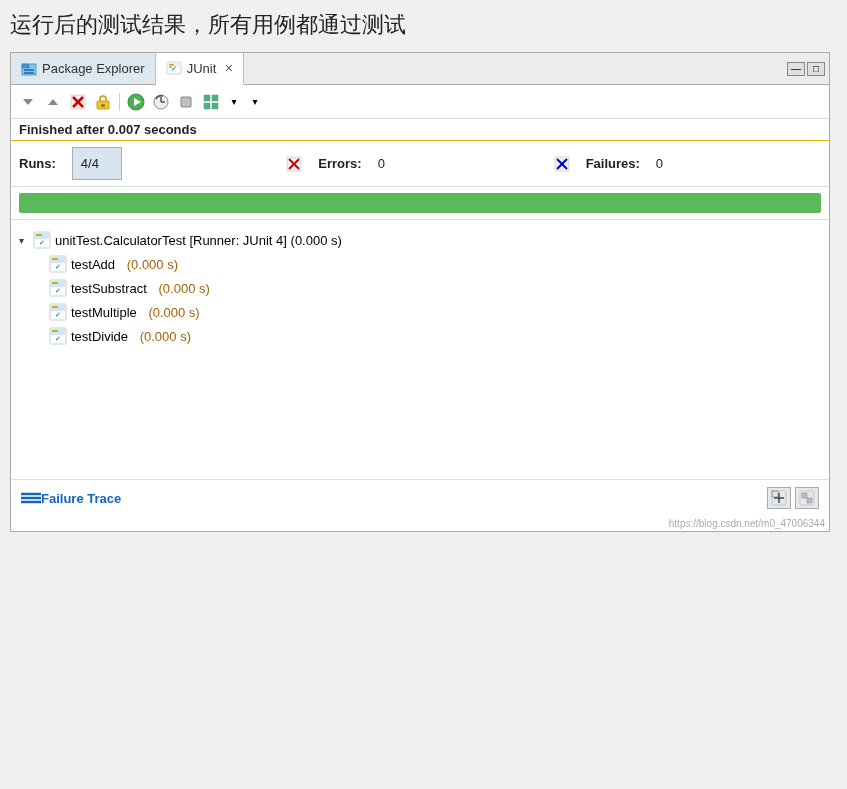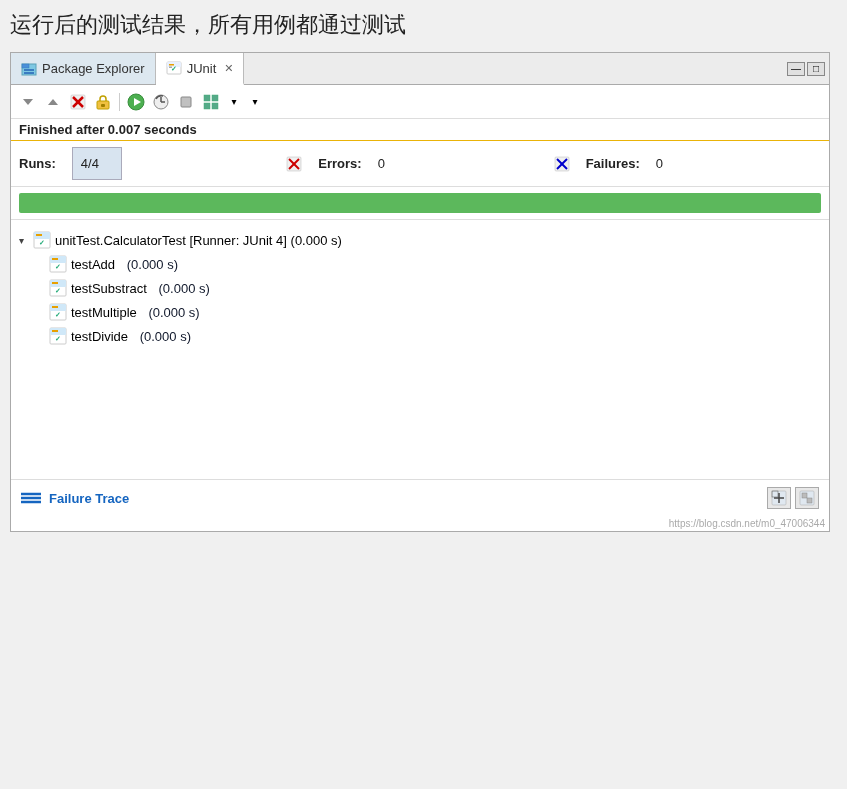--- a/index.html
+++ b/index.html
@@ -179,29 +179,28 @@
     .tree-toggle {
       font-size: 10px;
       color: #444;
       cursor: pointer;
       width: 10px;
     }
     .tree-text {
       color: #000000;
     }
     .tree-time {
-      color: #0f172a;
+      color: #a16207;
     }
     
     .failure-trace-bar {
       display: flex;
       align-items: center;
       padding: 6px 10px;
       background: #fff;
-      gap: 8px;
       min-height: 36px;
     }
     .ft-label {
       font-size: 13px;
       font-weight: bold;
       color: #1565c0;
     }
     .ft-right {
       margin-left: auto;
       display: flex;

